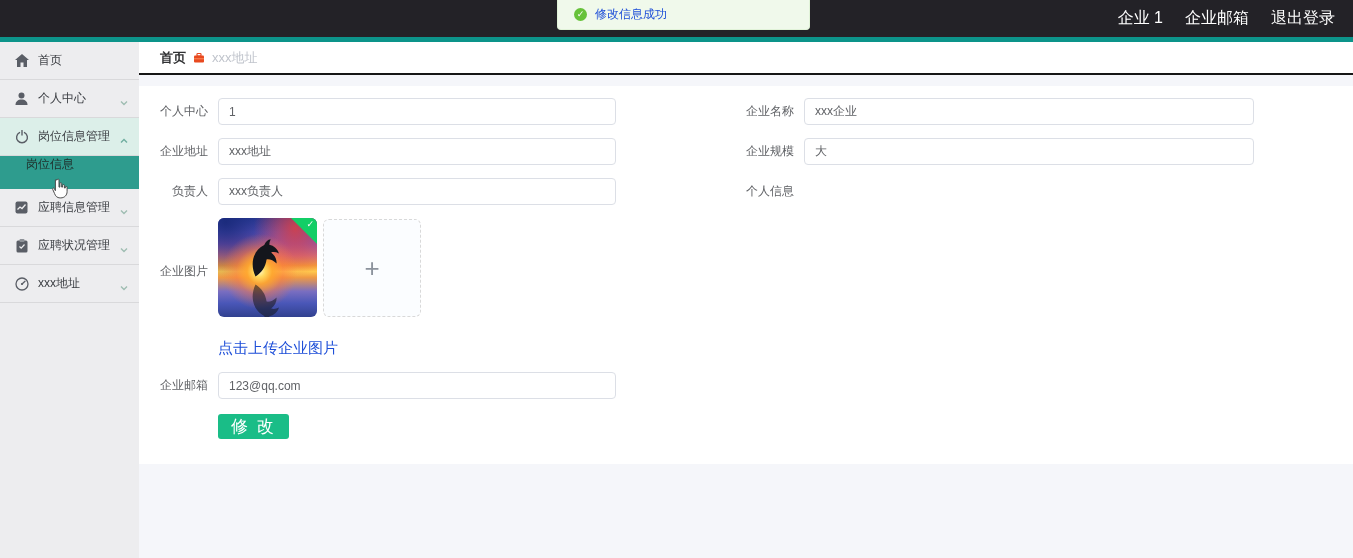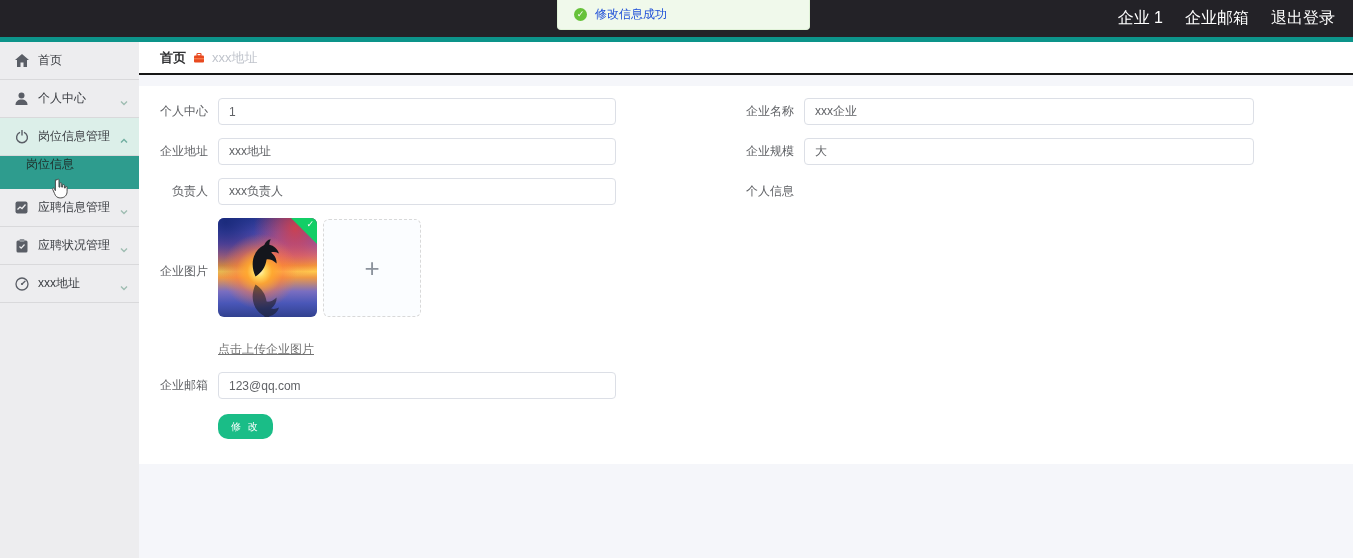--- a/index.html
+++ b/index.html
@@ -58,24 +58,24 @@
       linear-gradient(180deg, #2c3f9e 0%, #5a55c0 14%, #8a5ab4 26%, #d0727e 38%, #f49b3c 48%, #ffc84d 54%, #f09a44 60%, #7a6ec0 74%, #4a57b8 86%, #31418f 100%);
   }
   .dolphin { position:absolute; left:26px; top:17px; }
   .dolphin-ref { position:absolute; left:26px; top:58px; transform:scaleY(-1); opacity:0.55; filter:blur(0.6px); }
   .thumb-badge { position:absolute; top:0; right:0; width:0; height:0; border-style:solid; border-width:0 26px 26px 0; border-color:transparent #13ce66 transparent transparent; }
   .thumb-badge-check { position:absolute; top:1px; right:3px; color:#fff; font-size:9px; transform:rotate(0deg); }
   .upload-box { width:98px; height:98px; margin-left:6px; border:1px dashed #d9d9d9; border-radius:6px; background:#fbfdff; display:flex; align-items:center; justify-content:center; cursor:pointer; flex:0 0 auto; }
   .plus { color:#8c939d; font-size:26px; font-weight:300; line-height:1; }
 
   .hint-row { padding-left:79px; margin:22px 0 14px 0; }
-  .hint-text { font-size:12px; color:#737373;text-decoration:underline; }
+  .hint-text { font-size:15px; color:#1d4ed8; }
 
   .btn-row { padding-left:79px; margin-top:15px; }
-  .btn-green { background:#1abd87; color:#ffffff; border:none; border-radius:10px; height:25px; padding:0 13px; font-size:10px; letter-spacing:2px; cursor:pointer; font-family:inherit; }
+  .btn-green { background:#1abd87; color:#ffffff; border:none; border-radius:3px; height:25px; padding:0 13px; font-size:17px; letter-spacing:2px; cursor:pointer; font-family:inherit; }
 </style>
 </head>
 <body>
 
 <div class="topbar">
   <div class="toast">
     <span class="toast-check">✓</span>
     <span class="toast-text">修改信息成功</span>
   </div>
   <div class="topbar-links">

